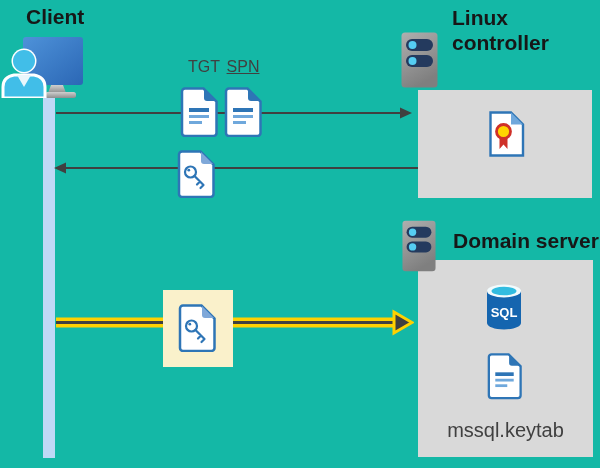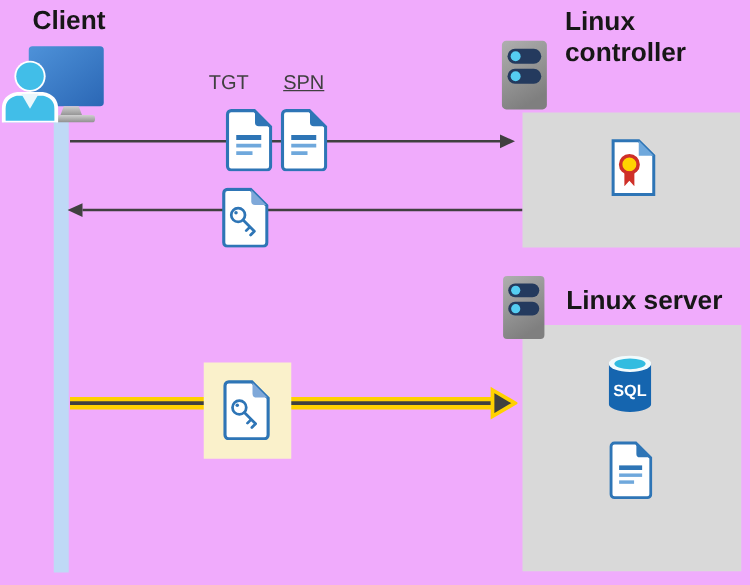--- a/index.html
+++ b/index.html
@@ -1,17 +1,17 @@
 <!DOCTYPE html>
 <html><head>
 <meta charset="utf-8">
 <style>
   html,body{margin:0;padding:0;background:#fff;}
   body{font-family:"Liberation Sans", sans-serif;}
-  #canvas{position:relative;width:600px;height:468px;background:#f0abfc;overflow:hidden;}
+  #canvas{position:relative;width:600px;height:468px;background:#14b8a6;overflow:hidden;}
   .abs{position:absolute;}
   .heading{font-weight:bold;color:#171717;font-size:21px;line-height:25px;}
   .sublabel{color:#404040;font-size:16px;text-align:center;}
   .panel{background:#D9D9D9;z-index:1;}
   .arrow{z-index:2;}
   .icon{z-index:4;}
   .label{z-index:5;}
   #timeline{background:#BFD9F6;z-index:1;}
   #highlight-box{background:#FAF1CB;z-index:3;}
   #keytab-label{color:#404040;font-size:20px;text-align:center;}
@@ -48,21 +48,21 @@
   <svg class="abs arrow" style="left:54px;top:106px;" width="360" height="14" viewBox="0 0 360 14">
     <line x1="2" y1="7" x2="347" y2="7" stroke="#404040" stroke-width="2"></line>
     <polygon points="346,1.5 358,7 346,12.5" fill="#404040"></polygon>
   </svg>
 
   <svg class="abs arrow" style="left:54px;top:161px;" width="364" height="14" viewBox="0 0 364 14">
     <line x1="12" y1="7" x2="364" y2="7" stroke="#404040" stroke-width="2"></line>
     <polygon points="12,1.5 0,7 12,12.5" fill="#404040"></polygon>
   </svg>
 
-  <div class="abs sublabel label" style="left:163px;top:58px;width:40px;">TGT</div>
+  <div class="abs sublabel label" style="left:184px;top:58px;width:40px;">TGT</div>
   <div class="abs sublabel label" style="left:223px;top:58px;width:40px;text-decoration:underline;">SPN</div>
 
   <svg class="abs icon" style="left:180px;top:87px;" width="38" height="50" viewBox="0 0 38 50">
     <path d="M5 1.5 H23.5 L36.5 14.5 V46 a3 3 0 0 1 -3 3 H5 a3 3 0 0 1 -3 -3 V4.5 a3 3 0 0 1 3 -3 Z" fill="#ffffff" stroke="#2E75B6" stroke-width="2.5"></path>
     <path d="M24 2 L36 14 H27 a3 3 0 0 1 -3 -3 Z" fill="#2E75B6"></path>
     <rect x="9" y="21" width="20" height="4" fill="#2E75B6"></rect>
     <rect x="9" y="28" width="20" height="3" fill="#6FA8DC"></rect>
     <rect x="9" y="34" width="13" height="3" fill="#6FA8DC"></rect>
   </svg>
 
@@ -129,33 +129,34 @@
           <stop offset="1" stop-color="#7F7F7F"></stop>
       </linearGradient>
     </defs>
     <rect x="0.5" y="0.5" width="36" height="55" rx="3.5" fill="url(#gsrv2)"></rect>
     <rect x="5" y="7" width="27" height="12" rx="6" fill="#243A5E"></rect>
     <circle cx="11.5" cy="13" r="4" fill="#55CDF2"></circle>
     <rect x="5" y="23" width="27" height="12" rx="6" fill="#243A5E"></rect>
     <circle cx="11.5" cy="29" r="4" fill="#55CDF2"></circle>
   </svg>
 
-  <div class="abs heading label" style="left:453px;top:228px;white-space:nowrap;">Linux server</div>
+  <div class="abs heading label" style="left:453px;top:228px;white-space:nowrap;">Domain server</div>
 
   <div class="abs panel" style="left:418px;top:260px;width:175px;height:197px;"></div>
 
   <svg class="abs icon" style="left:487px;top:284px;" width="34" height="46" viewBox="0 0 34 46">
     <path d="M0 7 V39 C0 42.6 7.6 45.5 17 45.5 C26.4 45.5 34 42.6 34 39 V7 Z" fill="#1565AF"></path>
     <ellipse cx="17" cy="7" rx="17" ry="6.5" fill="#F2FBFD"></ellipse>
     <ellipse cx="17" cy="7" rx="12.5" ry="4.3" fill="#32BCE0"></ellipse>
     <text x="17" y="33" text-anchor="middle" font-family="Liberation Sans, sans-serif" font-size="13" font-weight="bold" fill="#ffffff">SQL</text>
   </svg>
 
   <svg class="abs icon" style="left:487px;top:352px;" width="35" height="48" viewBox="0 0 38 50">
     <path d="M5 1.5 H23.5 L36.5 14.5 V46 a3 3 0 0 1 -3 3 H5 a3 3 0 0 1 -3 -3 V4.5 a3 3 0 0 1 3 -3 Z" fill="#ffffff" stroke="#2E75B6" stroke-width="2.5"></path>
     <path d="M24 2 L36 14 H27 a3 3 0 0 1 -3 -3 Z" fill="#2E75B6"></path>
     <rect x="9" y="21" width="20" height="4" fill="#2E75B6"></rect>
     <rect x="9" y="28" width="20" height="3" fill="#6FA8DC"></rect>
     <rect x="9" y="34" width="13" height="3" fill="#6FA8DC"></rect>
   </svg>
 
+  <div id="keytab-label" class="abs label" style="left:418px;top:419px;width:175px;">mssql.keytab</div>
 
 </div>
 
 </body></html>

